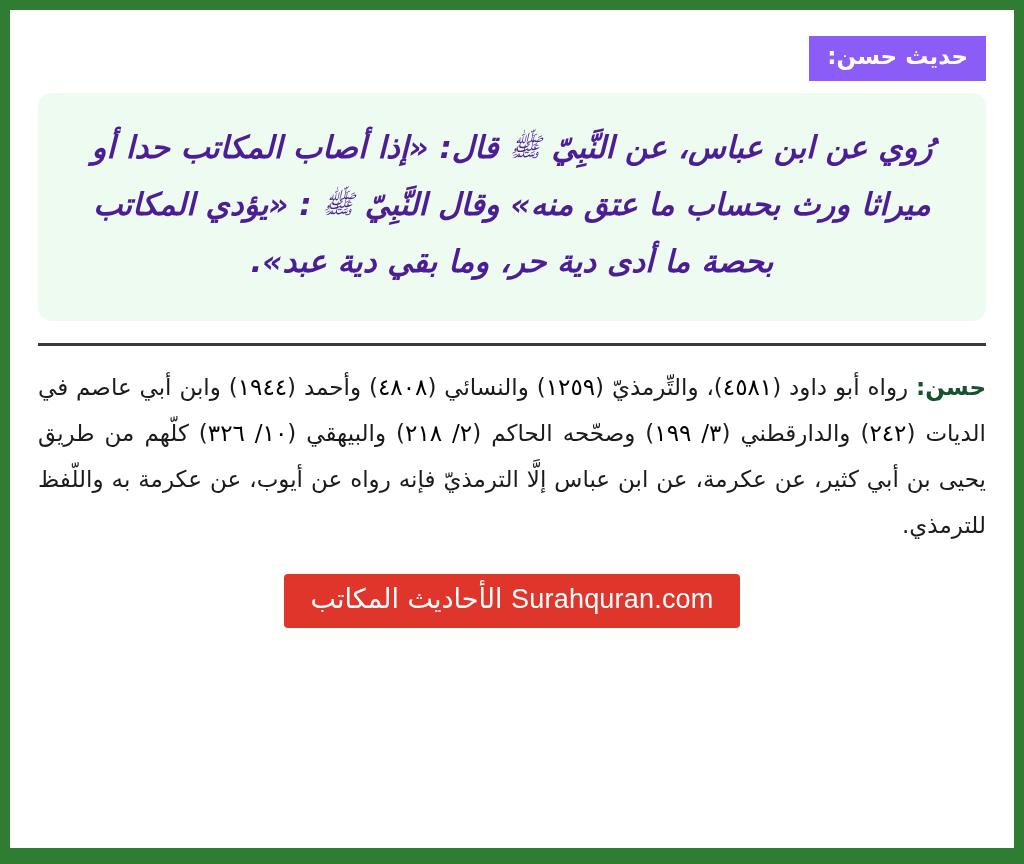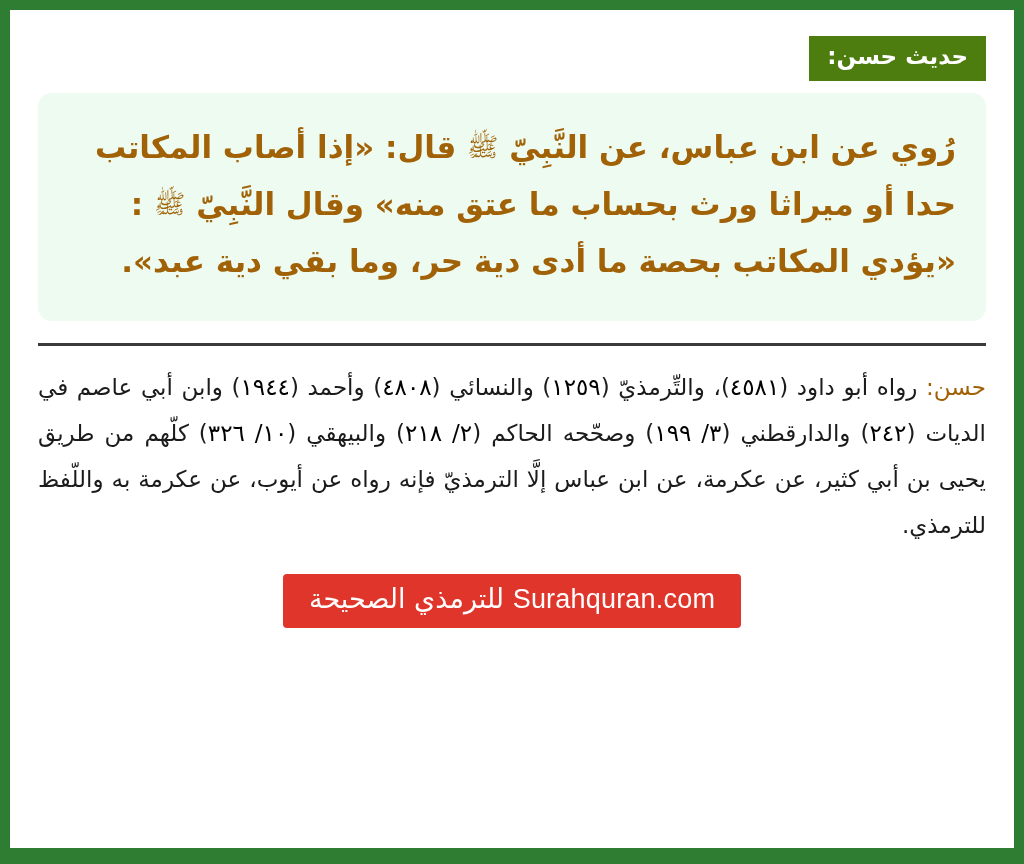--- a/index.html
+++ b/index.html
@@ -53,43 +53,44 @@
     padding: 0 28px;
   }
 
   
   .grade-row {
     display: flex;
     justify-content: flex-start;
     margin-top: 26px;
   }
   .grade-badge {
-    background: #4d7c0f;
+    background: #8b5cf6;
     color: #ffffff;
     font-size: 23px;
     font-weight: bold;
     padding: 7px 18px 10px 18px;
     line-height: 1.2;
     white-space: nowrap;
   }
 
   
   .hadith-box {
     margin-top: 12px;
     background: #edfbf0;
     border-radius: 14px;
     padding: 26px 30px 30px 30px;
   }
   .hadith-text {
-    color: #a16207;
+    color: #4c1d95;
     font-size: 31px;
     font-weight: bold;
     line-height: 1.85;
-    text-align: right;
+    text-align: center;
     margin: 0;
+    font-style: italic;
   }
   .sallam {
     font-size: 26px;
     font-weight: normal;
     display: inline-block;
     transform: translateY(-2px);
   }
 
   
   .divider {
@@ -101,22 +102,22 @@
   
   .takhrij {
     margin-top: 18px;
     font-size: 23px;
     line-height: 2.0;
     color: #1b1b1b;
     text-align: justify;
     text-align-last: right;
   }
   .takhrij .grade-word {
-    color: #a16207;
-    font-weight: normal;
+    color: #14532d;
+    font-weight: bold;
   }
   .takhrij .num {
     color: #000000;
   }
 
   
   .footer-row {
     display: flex;
     justify-content: center;
     margin-top: 26px;
@@ -163,17 +164,17 @@
   <div class="divider"></div>
 
   <p class="takhrij">
     <span class="grade-word">حسن:</span>
     <span id="takhrij-body"><span> رواه أبو داود (</span><span class="num">٤٥٨١</span><span>)، والتِّرمذيّ (</span><span class="num">١٢٥٩</span><span>) والنسائي (</span><span class="num">٤٨٠٨</span><span>) وأحمد (</span><span class="num">١٩٤٤</span><span>) وابن أبي عاصم في الديات (</span><span class="num">٢٤٢</span><span>) والدارقطني (</span><span class="num">٣/ ١٩٩</span><span>) وصحّحه الحاكم (</span><span class="num">٢/ ٢١٨</span><span>) والبيهقي (</span><span class="num">١٠/ ٣٢٦</span><span>) كلّهم من طريق يحيى بن أبي كثير، عن عكرمة، عن ابن عباس إلَّا الترمذيّ فإنه رواه عن أيوب، عن عكرمة به واللّفظ للترمذي.</span></span>
   </p>
 
   <div class="footer-row">
     <div class="footer-badge">
       <span class="site">Surahquran.com</span>
-      <span>للترمذي الصحيحة</span>
+      <span>الأحاديث المكاتب</span>
     </div>
   </div>
 
 </div>
 
 </body></html>

